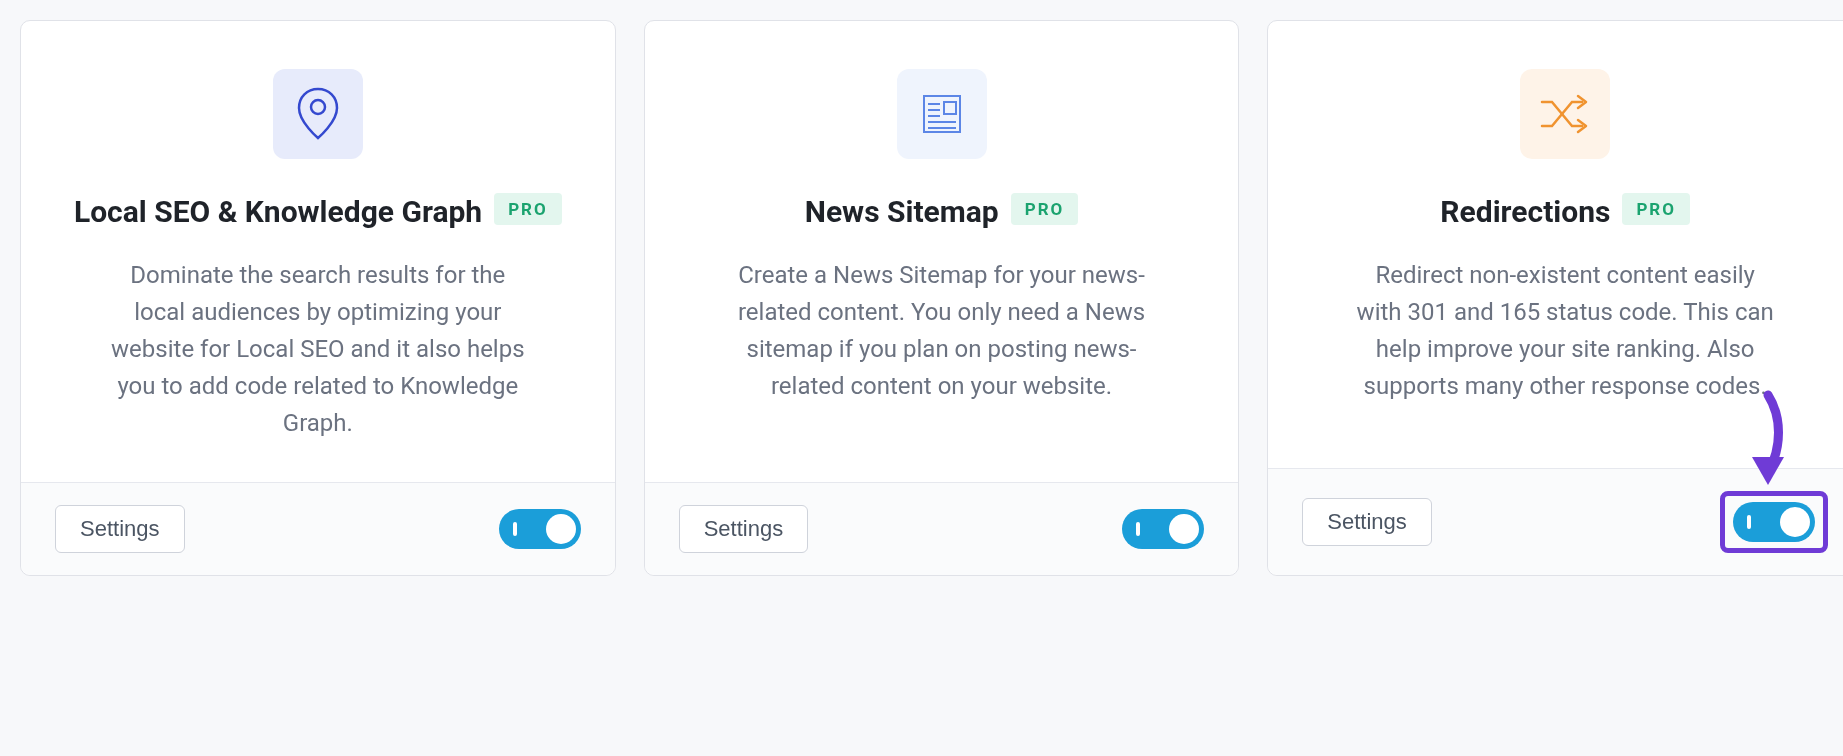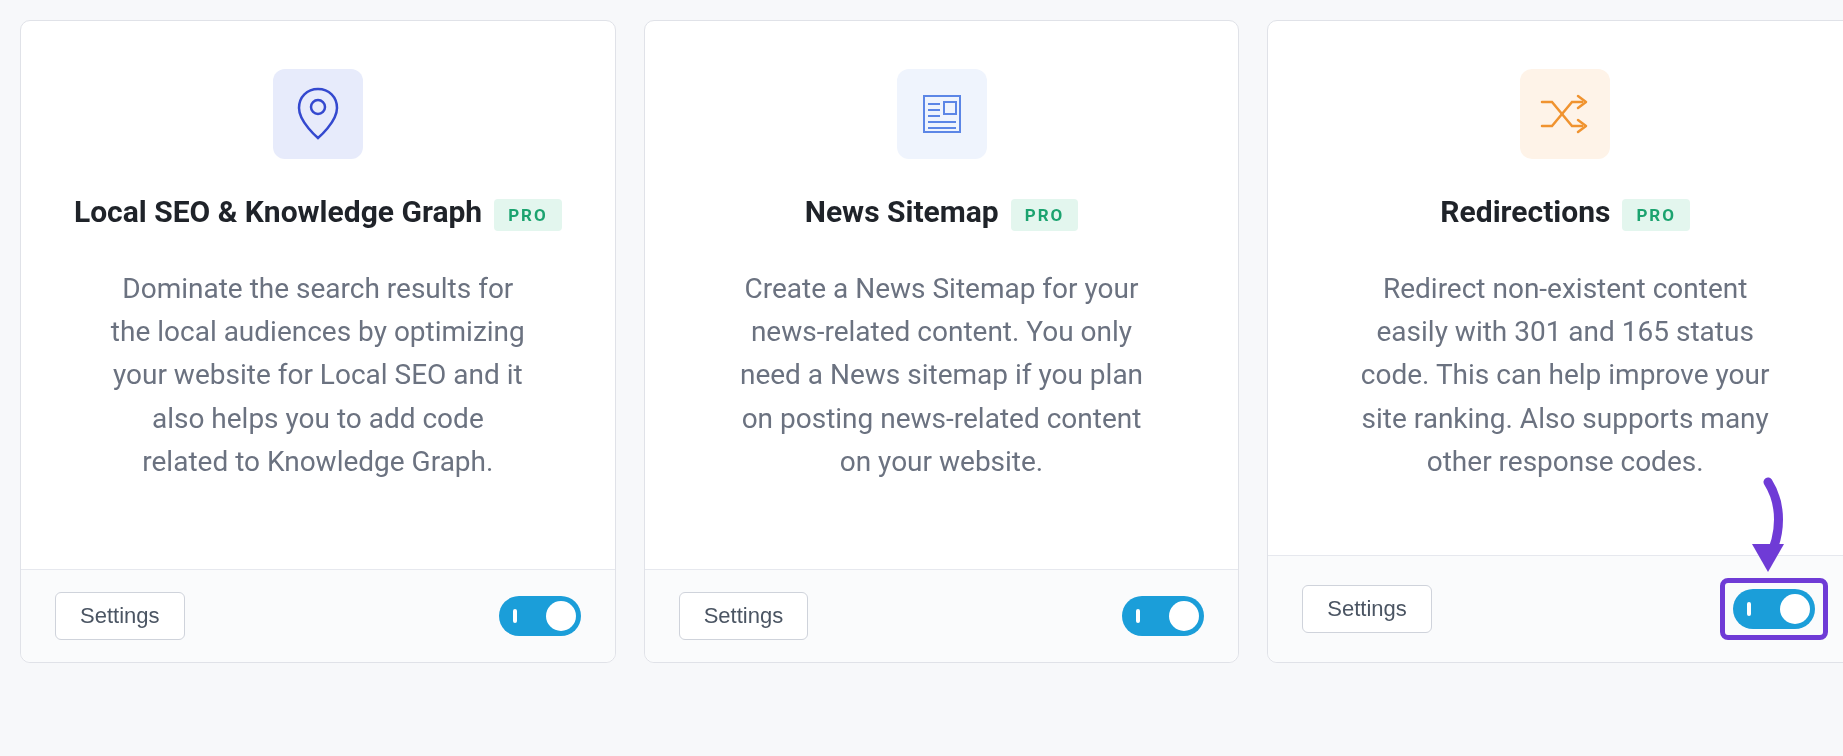--- a/index.html
+++ b/index.html
@@ -40,56 +40,55 @@
     justify-content: center;
     margin-bottom: 34px;
   }
   .icon-blue { background: #e7ebfb; }
   .icon-lightblue { background: #eff4fd; }
   .icon-orange { background: #fef3e8; }
   .title-row {
     display: flex;
     flex-wrap: wrap;
     justify-content: center;
-    align-items: flex-end;
+    align-items: flex-start;
     gap: 12px;
-    margin-bottom: 36px;
+    margin-bottom: 26px;
   }
   .card-title {
     font-size: 30px;
     font-weight: 700;
     color: #1f2329;
     line-height: 1.25;
   }
   .pro-badge {
     display: inline-block;
     background: #e3f6ee;
     color: #1ba36f;
     font-weight: 700;
     font-size: 17px;
     letter-spacing: 2px;
     padding: 6px 14px;
     border-radius: 4px;
   }
   .card-desc {
-    font-size: 28px;
+    font-size: 24px;
     color: #6b7280;
     line-height: 1.55;
     max-width: 420px;
   }
   .card-footer {
     border-top: 1px solid #e6e8ee;
     background: #fafbfc;
     padding: 22px 34px;
     display: flex;
     justify-content: space-between;
     align-items: center;
     border-bottom-left-radius: 10px;
     border-bottom-right-radius: 10px;
-    margin-top: 32px;
   }
   .settings-btn {
     background: #fff;
     border: 1px solid #cfd3db;
     border-radius: 6px;
     padding: 10px 24px;
     font-size: 22px;
     color: #4b5563;
     cursor: pointer;
   }

